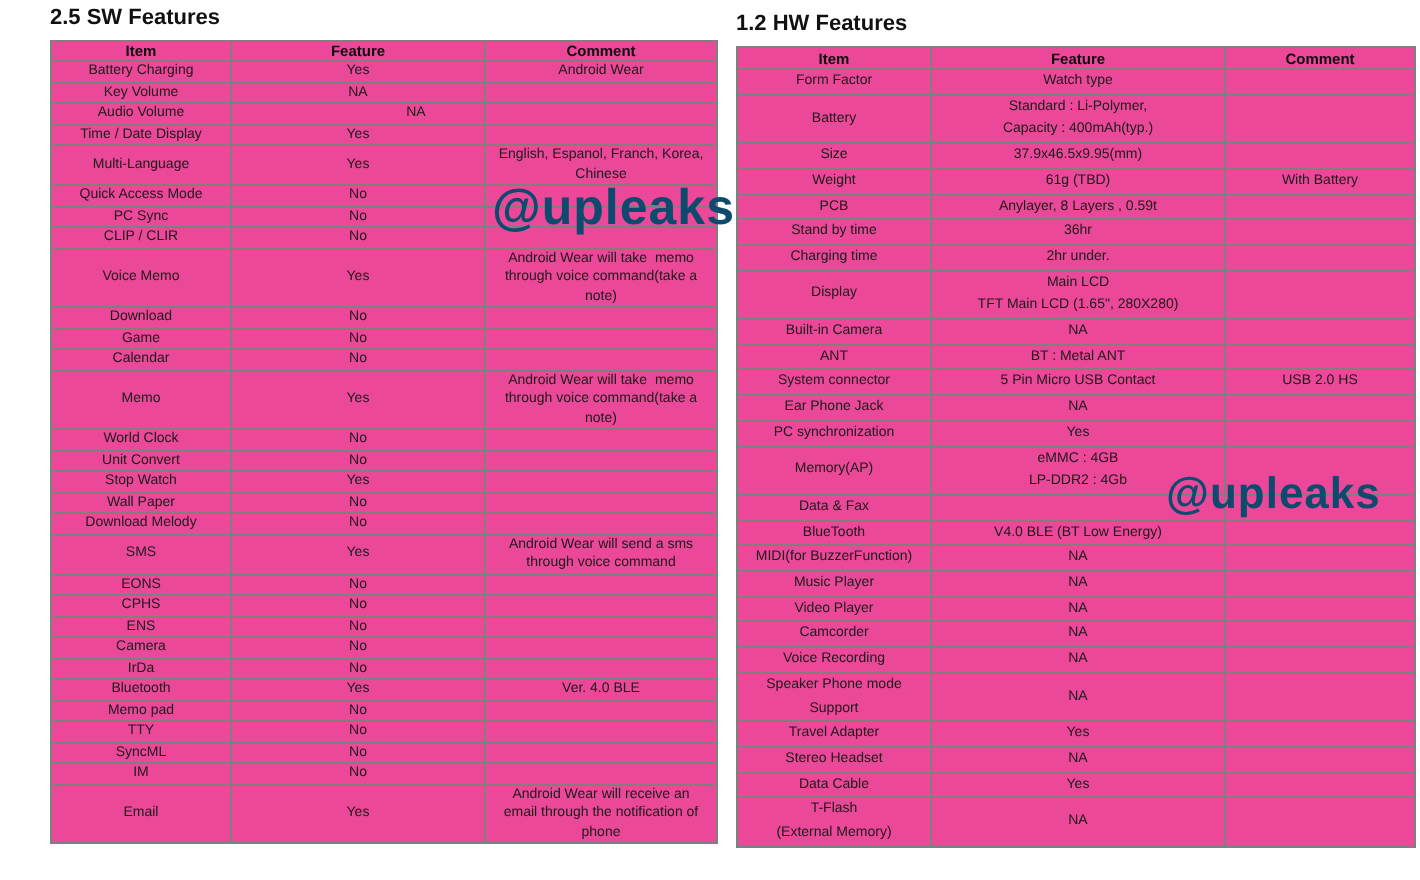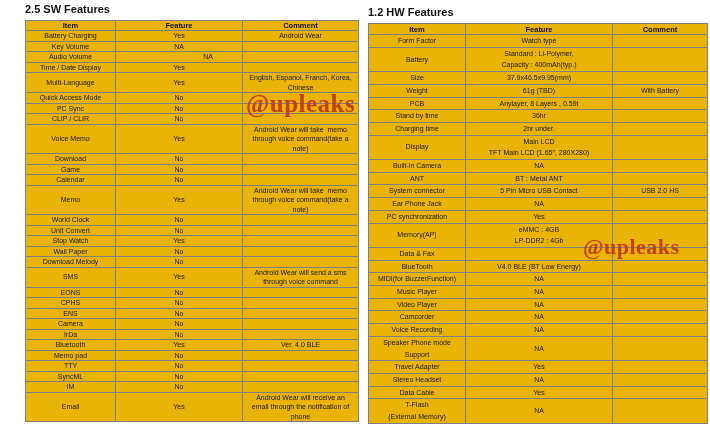--- a/index.html
+++ b/index.html
@@ -18,42 +18,42 @@
   .tbl-title {
     font-size: 11px;
     font-weight: bold;
     color: #111111;
     margin: 0 0 5px 0;
   }
   table {
     border-collapse: collapse;
     table-layout: fixed;
     width: 100%;
-    background: #eab308;
+    background: #ec4899;
     border: 1.5px solid #3f3f3f;
   }
   th, td {
     border: 1px solid #7f7f7f;
     text-align: center;
     vertical-align: middle;
     padding: 0 2px;
     overflow: hidden;
   }
   th { font-size: 7.5px; font-weight: bold; color: #0d0d0d; }
   td { font-size: 7px; white-space: pre-line; }
   .tbl-sw th { height: 10px; }
   .tbl-sw td { line-height: 9.5px; }
   .tbl-hw th { height: 11px; }
   .tbl-hw td { line-height: 11.7px; }
   span.shift { display: inline-block; transform: translateX(29px); }
   .wm {
     position: absolute;
-    font-family: Liberation Serif, serif;
+    font-family: Liberation Sans, sans-serif;
     font-weight: 700;
-    color: #c2410c;
+    color: #0c4a6e;
     letter-spacing: 0.5px;
     z-index: 5;
     white-space: nowrap;
   }
   .wm-1 { left: 246px; top: 90px; font-size: 25px; }
   .wm-2 { left: 583px; top: 234px; font-size: 22px; }
 </style>
 </head>
 <body>
 

